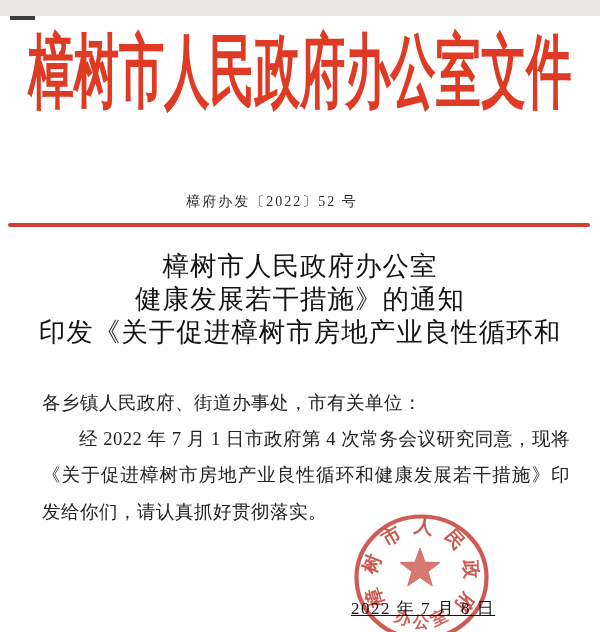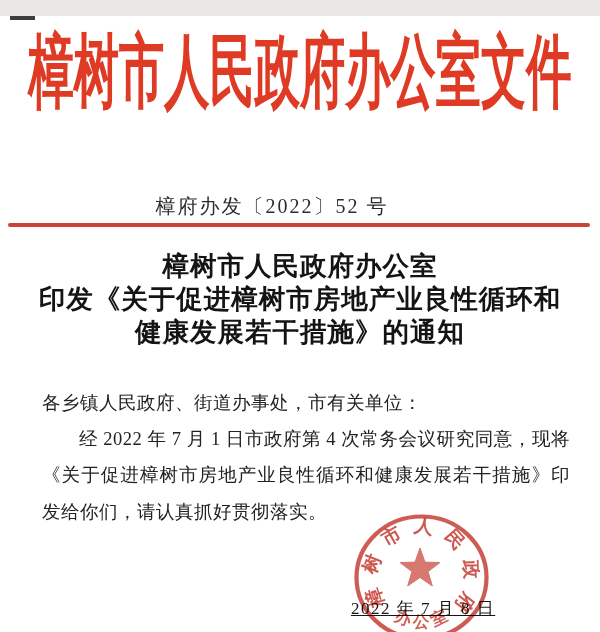--- a/index.html
+++ b/index.html
@@ -24,29 +24,29 @@
     position:absolute;left:0;top:4px;width:600px;height:104px;
     display:flex;align-items:center;justify-content:center;
   }
   .masthead{
     font-size:62px;font-weight:bold;color:#df3a24;
     letter-spacing:0px;white-space:nowrap;
     transform:scale(0.73,1.3);transform-origin:center center;
   }
   .doc-number{
     position:absolute;left:0;top:177px;width:544px;
-    text-align:center;font-size:20px;color:#2b2b2b;letter-spacing:2px;
+    text-align:center;font-size:14px;color:#2b2b2b;letter-spacing:2px;
   }
   .red-divider{
     position:absolute;left:8px;right:10px;top:207px;height:4px;
     background:#cd4236;border-radius:2px;
   }
   .doc-title{
     position:absolute;left:20px;right:20px;top:234px;
-    text-align:center;font-weight:bold;color:#141414;
+    text-align:center;font-weight:normal;color:#141414;
     font-size:26.5px;line-height:33px;letter-spacing:1px;
   }
   .doc-title span{display:block;}
   .body-text{
     position:absolute;left:42px;right:30px;top:369px;
     font-size:18.5px;line-height:36.2px;color:#222;
     text-align:justify;letter-spacing:0.5px;
   }
   .body-text .paragraph{text-indent:2em;}
   .issue-date{
@@ -69,22 +69,22 @@
   <div class="masthead-wrap">
     <div class="masthead">樟树市人民政府办公室文件</div>
   </div>
 
   <div class="doc-number">樟府办发〔2022〕52 号</div>
 
   <div class="red-divider"></div>
 
   <div class="doc-title">
     <span>樟树市人民政府办公室</span>
+    <span>健康发展若干措施》的通知</span>
     <span>印发《关于促进樟树市房地产业良性循环和</span>
-    <span>健康发展若干措施》的通知</span>
   </div>
 
   <div class="body-text">
     <div class="salutation">各乡镇人民政府、街道办事处，市有关单位：</div>
     <div class="paragraph">经 2022 年 7 月 1 日市政府第 4 次常务会议研究同意，现将《关于促进樟树市房地产业良性循环和健康发展若干措施》印发给你们，请认真抓好贯彻落实。</div>
   </div>
 
   <div class="issue-date">2022 年 7 月 8 日</div>
 
   <svg class="seal-svg" viewBox="0 0 600 632" width="600" height="632" xmlns="http://www.w3.org/2000/svg">

